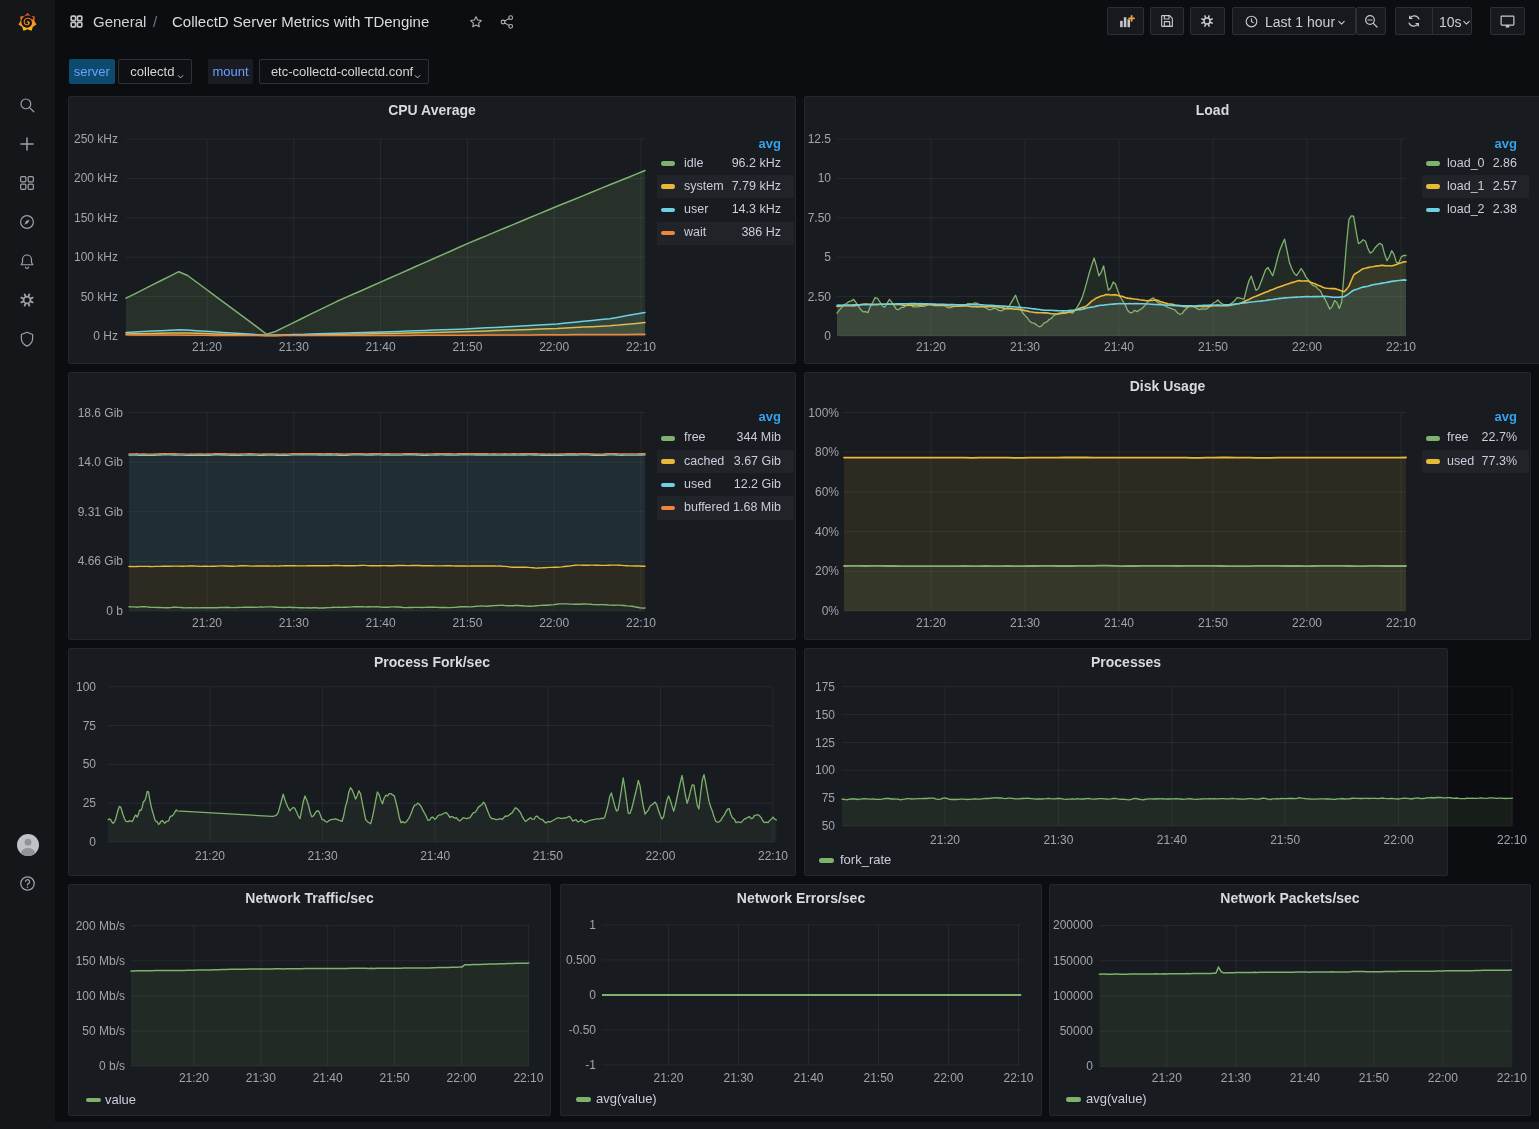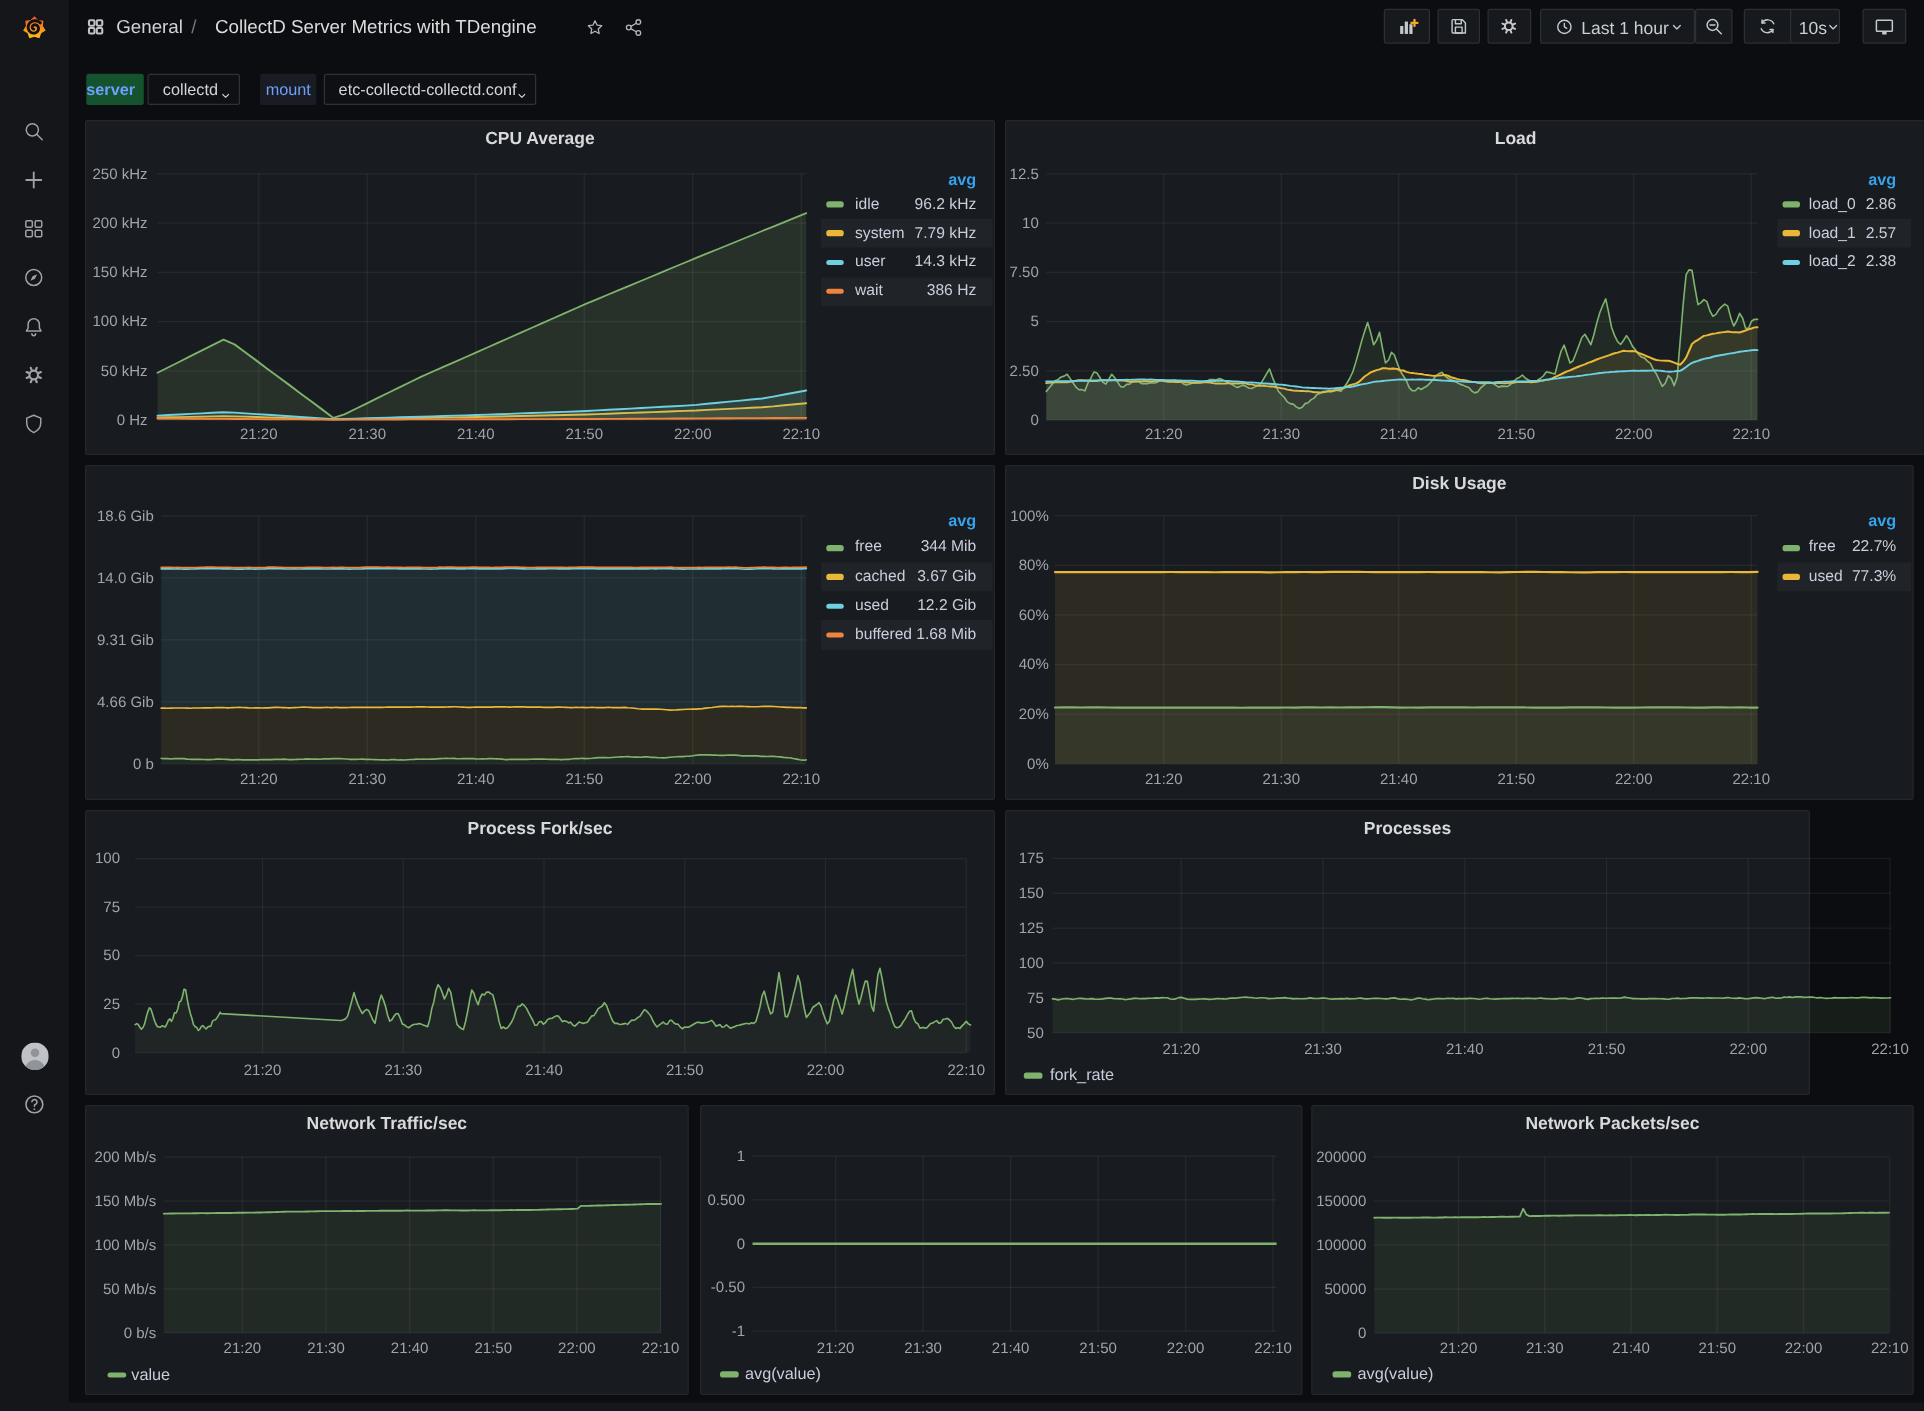--- a/index.html
+++ b/index.html
@@ -151,21 +151,21 @@
     <div style="position:absolute;top:7px;left:64px"><svg width="13" height="13" viewBox="0 0 24 24" fill="none" stroke="#c7c8cc" stroke-width="1.6" stroke-linecap="round" stroke-linejoin="round">
         <path d="M7 10 l5 5 5-5" stroke-width="2"></path>
       </svg></div>
   </div>
 <div style="position:absolute;background:#16191d;border:1px solid #2c2f34;border-radius:2px;height:28px;top:7px;left:1490.3px;width:34.6px">
     <div style="position:absolute;top:5px;left:8px"><svg width="17" height="17" viewBox="0 0 24 24" fill="none" stroke="#c7c8cc" stroke-width="1.7" stroke-linecap="round" stroke-linejoin="round">
         <rect x="3" y="4.5" width="18" height="12.5" rx="1"></rect>
         <path d="M9.5 17 h5 v3.5 h-5 Z" fill="#c7c8cc" stroke="none"></path>
       </svg></div>
   </div>
-<div class="abs" style="left:69px;top:58.5px;width:45.5px;height:25px;background:#14532d;border-radius:2px;line-height:25px;text-align:left;font-size:13px;font-weight:700;color:#6e9fff">server</div>
+<div class="abs" style="left:69px;top:58.5px;width:45.5px;height:25px;background:#0c4a6e;border-radius:2px;line-height:25px;text-align:center;font-size:13px;font-weight:400;color:#6e9fff">server</div>
 <div class="abs" style="left:118.3px;top:58.5px;width:73.5px;height:25px;background:#0e1013;border:1px solid #2e3138;border-radius:2px;line-height:23px;padding-left:11px;font-size:13px;color:#d4d5d7;white-space:nowrap">collectd<span style="position:absolute;right:5px;top:6px"><svg width="11" height="11" viewBox="0 0 24 24" fill="none" stroke="#c7c8cc" stroke-width="1.6" stroke-linecap="round" stroke-linejoin="round">
         <path d="M7 10 l5 5 5-5" stroke-width="2"></path>
       </svg></span></div>
 <div class="abs" style="left:208.2px;top:58.5px;width:44.8px;height:25px;background:#191c23;border-radius:2px;line-height:25px;text-align:center;font-size:13px;font-weight:500;color:#6e9fff">mount</div>
 <div class="abs" style="left:258.9px;top:58.5px;width:169.8px;height:25px;background:#0e1013;border:1px solid #2e3138;border-radius:2px;line-height:23px;padding-left:11px;font-size:13px;color:#d4d5d7;white-space:nowrap">etc-collectd-collectd.conf<span style="position:absolute;right:5px;top:6px"><svg width="11" height="11" viewBox="0 0 24 24" fill="none" stroke="#c7c8cc" stroke-width="1.6" stroke-linecap="round" stroke-linejoin="round">
         <path d="M7 10 l5 5 5-5" stroke-width="2"></path>
       </svg></span></div>
 <div class="panel" style="left:68px;top:96px;width:728px;height:268px">
     <div class="ptitle">CPU Average</div>
     <svg style="position:absolute;left:0;top:0" width="728" height="268" viewBox="0 0 728 268">
@@ -388,20 +388,21 @@
       <text x="56.0" y="44.7" text-anchor="end" class="tick">200 Mb/s</text>
       <text x="124.9" y="197.0" text-anchor="middle" class="tick">21:20</text>
       <text x="191.8" y="197.0" text-anchor="middle" class="tick">21:30</text>
       <text x="258.7" y="197.0" text-anchor="middle" class="tick">21:40</text>
       <text x="325.6" y="197.0" text-anchor="middle" class="tick">21:50</text>
       <text x="392.5" y="197.0" text-anchor="middle" class="tick">22:00</text>
       <text x="459.4" y="197.0" text-anchor="middle" class="tick">22:10</text>
     </svg>
   </div>
 <div class="panel" style="left:560px;top:884px;width:482px;height:232px">
+    <div class="ptitle">Network Errors/sec</div>
     <svg style="position:absolute;left:0;top:0" width="482" height="232" viewBox="0 0 482 232">
       <line x1="41.0" y1="179.9" x2="460.3" y2="179.9" stroke="rgba(204,204,220,0.08)" stroke-width="1"></line>
       <line x1="41.0" y1="144.9" x2="460.3" y2="144.9" stroke="rgba(204,204,220,0.08)" stroke-width="1"></line>
       <line x1="41.0" y1="109.9" x2="460.3" y2="109.9" stroke="rgba(204,204,220,0.08)" stroke-width="1"></line>
       <line x1="41.0" y1="74.9" x2="460.3" y2="74.9" stroke="rgba(204,204,220,0.08)" stroke-width="1"></line>
       <line x1="41.0" y1="39.9" x2="460.3" y2="39.9" stroke="rgba(204,204,220,0.08)" stroke-width="1"></line>
       <line x1="107.5" y1="39.9" x2="107.5" y2="179.9" stroke="rgba(204,204,220,0.08)" stroke-width="1"></line>
       <line x1="177.5" y1="39.9" x2="177.5" y2="179.9" stroke="rgba(204,204,220,0.08)" stroke-width="1"></line>
       <line x1="247.5" y1="39.9" x2="247.5" y2="179.9" stroke="rgba(204,204,220,0.08)" stroke-width="1"></line>
       <line x1="317.5" y1="39.9" x2="317.5" y2="179.9" stroke="rgba(204,204,220,0.08)" stroke-width="1"></line>

